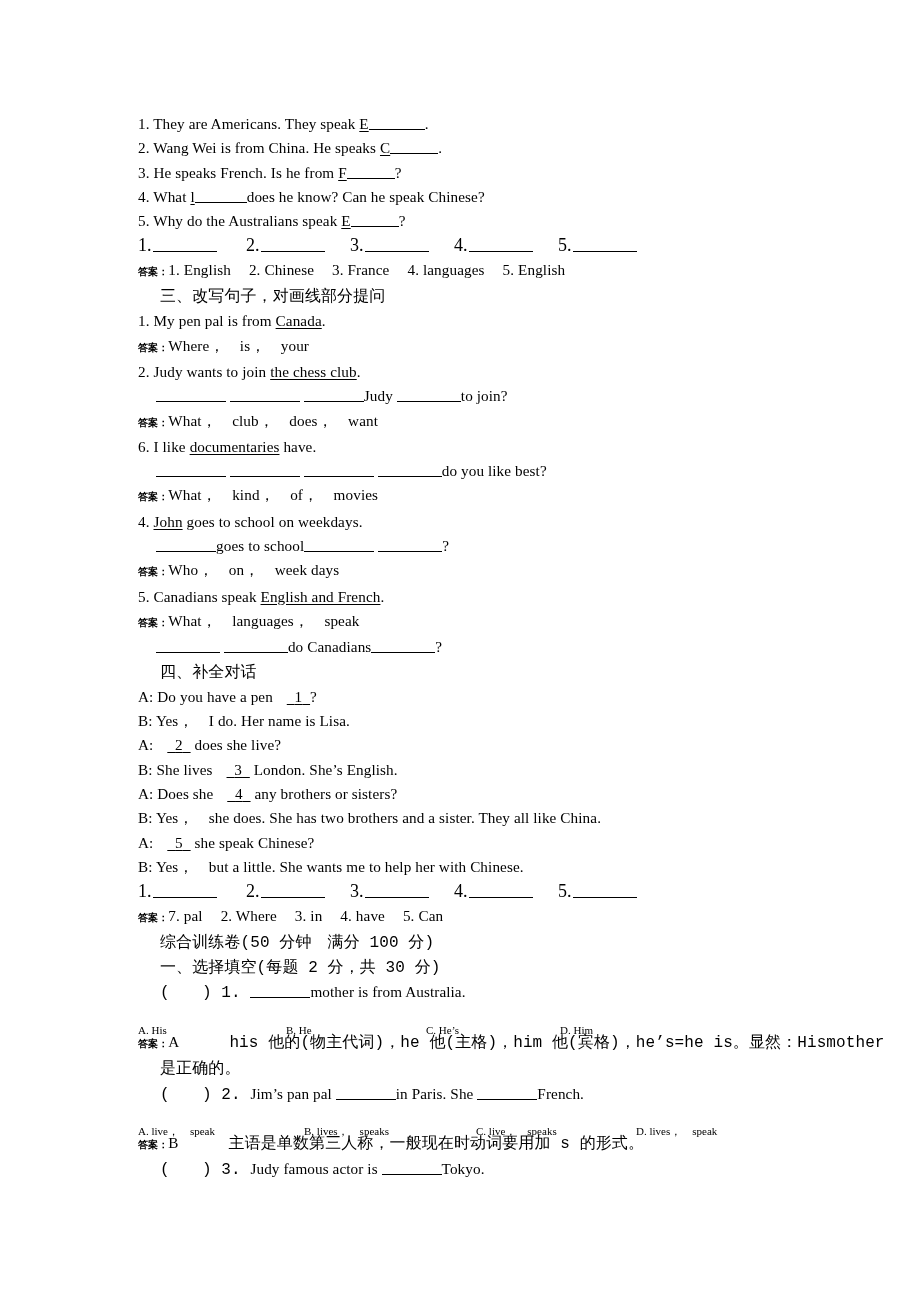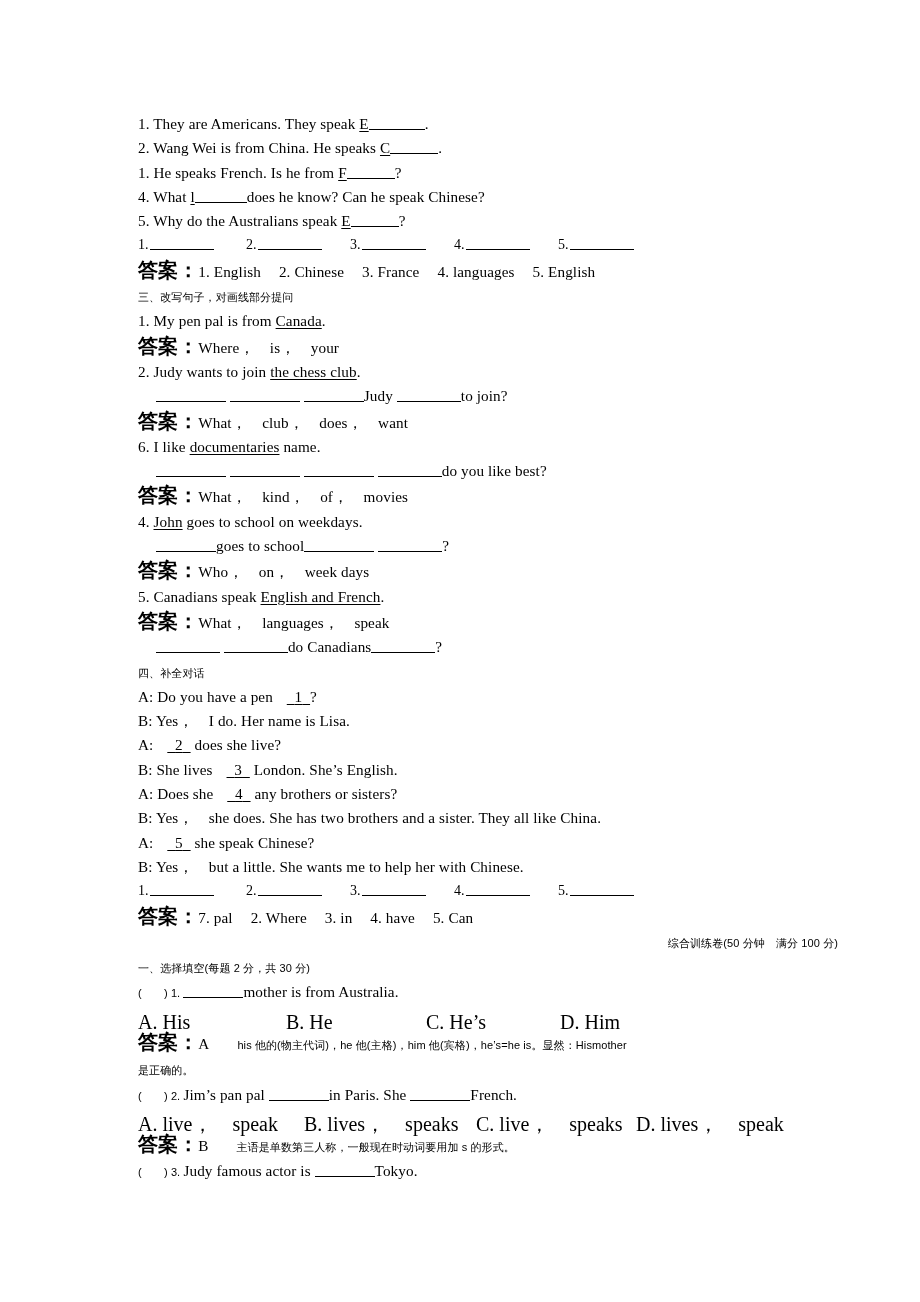--- a/index.html
+++ b/index.html
@@ -28,26 +28,27 @@
     width: 700px;
   }
   .ln {
     font-size: 15.2px;
     line-height: 24.3px;
     white-space: pre;
     letter-spacing: 0.1px;
   }
   
   .cn {
-    font-family: Liberation Sans, sans-serif;
-    font-size: 11px;
+    font-family: Liberation Mono, monospace;
+    font-size: 16px;
+    margin-left: 22px;
   }
   .cn-b {
     font-family: "DejaVu Sans", "Liberation Sans", sans-serif;
-    font-size: 20px;
+    font-size: 10px;
     font-weight: bold;
   }
   
   .u {
     text-decoration: underline;
     text-underline-offset: 1.5px;
   }
   
   .bl {
     display: inline-block;
@@ -58,54 +59,54 @@
   }
   .bl.w48 { width: 48px; }
   .bl.w52 { width: 52px; }
   .bl.w56 { width: 56px; }
   .bl.w60 { width: 60px; }
   .bl.w64 { width: 64px; }
   .bl.w70 { width: 70px; }
   
   .numrow {
     display: block;
-    font-size: 14px;
+    font-size: 18px;
     line-height: 24.3px;
   }
   .numrow .cell {
     display: inline-block;
   }
   .numrow .cell .bl { margin-left: 1px; }
   
   .ind1 { padding-left: 18px; }
-  .center { text-align: right; }
+  .center { text-align: left; }
   .gap-s { display: inline-block; width: 10px; }
   .gap-m { display: inline-block; width: 18px; }
   .gap-l { display: inline-block; width: 28px; }
   
   .optrow { position: relative; height: 24.3px; }
   .optrow .opt {
     position: absolute;
-    top: 4px;
-    font-size: 20px;
+    top: 12px;
+    font-size: 11px;
     line-height: 24.3px;
     white-space: pre;
   }
 </style>
 </head>
 <body>
 
 <div id="page">
   <div class="doc">
 
     <div class="ln"><span>1. They are Americans. They speak </span><span class="u">E</span><span class="bl w56"></span><span>.</span></div>
 
     <div class="ln"><span>2. Wang Wei is from China. He speaks </span><span class="u">C</span><span class="bl w48"></span><span>.</span></div>
 
-    <div class="ln"><span>1. He speaks French. Is he from </span><span class="u">F</span><span class="bl w48"></span><span>?</span></div>
+    <div class="ln"><span>3. He speaks French. Is he from </span><span class="u">F</span><span class="bl w48"></span><span>?</span></div>
 
     <div class="ln"><span>4. What </span><span class="u">l</span><span class="bl w52"></span><span>does he know? Can he speak Chinese?</span></div>
 
     <div class="ln"><span>5. Why do the Australians speak </span><span class="u">E</span><span class="bl w48"></span><span>?</span></div>
 
     <div class="numrow"><span class="cell" style="width:108px"><span>1.</span><span class="bl w64"></span></span><span class="cell" style="width:104px"><span>2.</span><span class="bl w64"></span></span><span class="cell" style="width:104px"><span>3.</span><span class="bl w64"></span></span><span class="cell" style="width:104px"><span>4.</span><span class="bl w64"></span></span><span class="cell"><span>5.</span><span class="bl w64"></span></span></div>
 
     <div class="ln"><span class="cn-b">答案：</span><span>1. English</span><span class="gap-m"></span><span>2. Chinese</span><span class="gap-m"></span><span>3. France</span><span class="gap-m"></span><span>4. languages</span><span class="gap-m"></span><span>5. English</span></div>
 
     <div class="ln"><span class="cn">三、改写句子，对画线部分提问</span></div>
@@ -114,21 +115,21 @@
 
 
     <div class="ln"><span class="cn-b">答案：</span><span>Where，　is，　your</span></div>
 
     <div class="ln"><span>2. Judy wants to join </span><span class="u">the chess club</span><span>.</span></div>
 
     <div class="ln ind1"><span class="bl w70"></span> <span class="bl w70"></span> <span class="bl w60"></span><span>Judy</span> <span class="bl w64"></span><span>to join?</span></div>
 
     <div class="ln"><span class="cn-b">答案：</span><span>What，　club，　does，　want</span></div>
 
-    <div class="ln"><span>6. I like </span><span class="u">documentaries</span><span> name.</span></div>
+    <div class="ln"><span>6. I like </span><span class="u">documentaries</span><span> have.</span></div>
 
     <div class="ln ind1"><span class="bl w70"></span> <span class="bl w70"></span> <span class="bl w70"></span> <span class="bl w64"></span><span>do you like best?</span></div>
 
     <div class="ln"><span class="cn-b">答案：</span><span>What，　kind，　of，　movies</span></div>
 
     <div class="ln"><span>4. </span><span class="u">John</span><span> goes to school on weekdays.</span></div>
 
     <div class="ln ind1"><span class="bl w60"></span><span>goes to school</span><span class="bl w70"></span> <span class="bl w64"></span><span>?</span></div>
 
     <div class="ln"><span class="cn-b">答案：</span><span>Who，　on，　week days</span></div>

